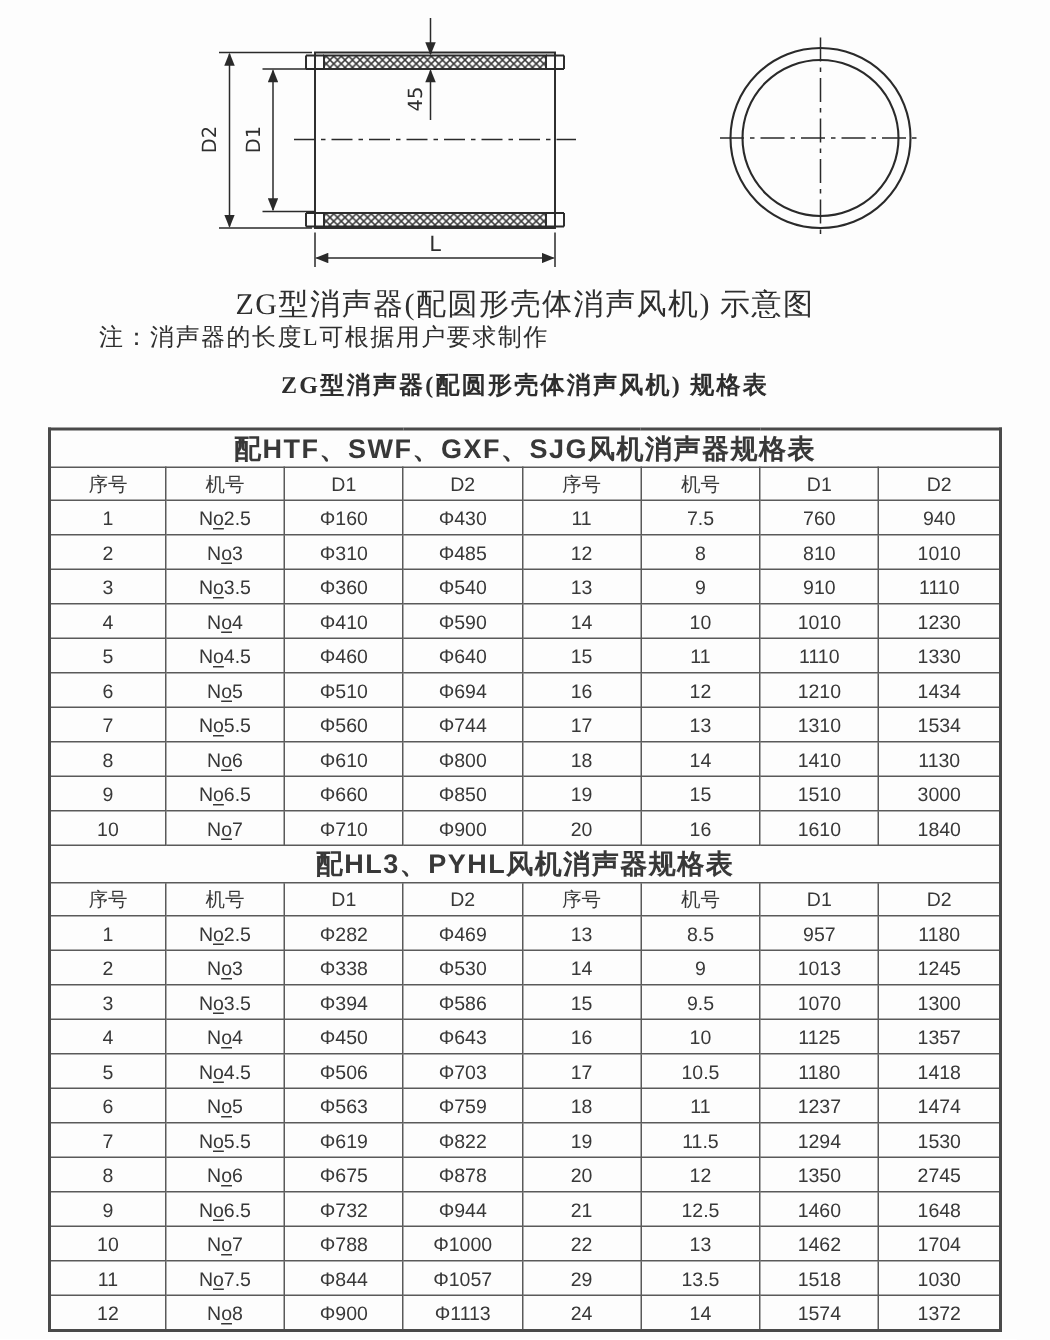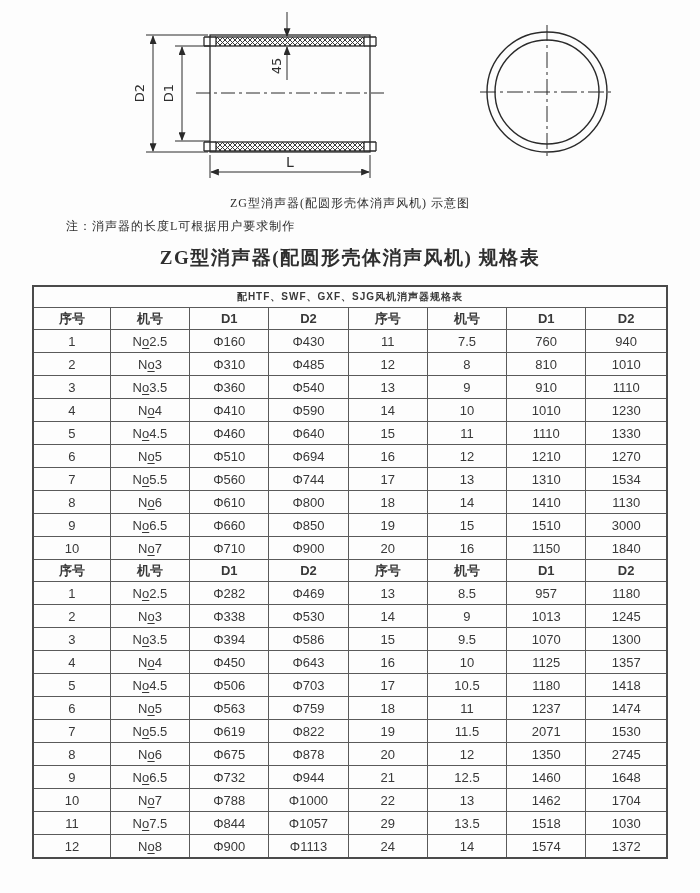--- a/index.html
+++ b/index.html
@@ -10,43 +10,43 @@
   html,body{margin:0;padding:0;background:#fff;}
   .page{
     width:700px;height:893px;overflow:hidden;position:relative;
     background:var(--paper);
     font-family:"Liberation Sans","DejaVu Sans",sans-serif;
     color:var(--ink);
   }
   .diagram-wrap{width:700px;height:190px;}
   svg text{fill:var(--ink);font-family:"DejaVu Sans","Liberation Sans",sans-serif;}
   .caption{
-    text-align:center;font-size:12px;line-height:22px;margin-top:2px;
+    text-align:center;font-size:20px;line-height:22px;margin-top:2px;
     font-family:"Liberation Serif","DejaVu Serif",serif;letter-spacing:1px;
   }
   .note{
-    font-size:12px;line-height:22px;padding-left:66px;margin-top:1px;
+    font-size:16px;line-height:22px;padding-left:66px;margin-top:1px;
     font-family:"Liberation Serif","DejaVu Serif",serif;letter-spacing:1px;
   }
   .doc-title{
-    text-align:center;font-size:19px;line-height:30px;margin-top:6px;
+    text-align:center;font-size:16px;line-height:30px;margin-top:6px;
     font-weight:700;font-family:"Liberation Serif","DejaVu Serif",serif;letter-spacing:1.5px;
   }
   table.spec{
     width:636px;margin:12px auto 0 32px;border-collapse:collapse;table-layout:fixed;
     border:2px solid #4a4a4a;
   }
   table.spec td{
     border:1px solid var(--border);
     text-align:center;vertical-align:middle;
     font-size:13px;height:22px;padding:0 2px;
     color:#383838;white-space:nowrap;overflow:hidden;
   }
-  table.spec td.subtitle{font-weight:700;height:20px;font-size:10px;letter-spacing:1px;}
-  table.spec td.hdr{font-weight:700;height:21px;text-align:center;}
+  table.spec td.subtitle{font-weight:700;height:20px;font-size:18px;letter-spacing:1px;}
+  table.spec td.hdr{font-weight:400;height:21px;text-align:center;}
   .ul{text-decoration:underline;text-underline-offset:2px;}
 </style>
 </head>
 <body>
 
 <div class="page">
 
   <div class="diagram-wrap">
     <svg width="700" height="190" viewBox="0 0 700 190">
       <defs>
@@ -183,21 +183,21 @@
           <td>1330</td>
         </tr>
         <tr>
           <td>6</td>
           <td>N<span class="ul">o</span>5</td>
           <td>Φ510</td>
           <td>Φ694</td>
           <td>16</td>
           <td>12</td>
           <td>1210</td>
-          <td>1270</td>
+          <td>1434</td>
         </tr>
         <tr>
           <td>7</td>
           <td>N<span class="ul">o</span>5.5</td>
           <td>Φ560</td>
           <td>Φ744</td>
           <td>17</td>
           <td>13</td>
           <td>1310</td>
           <td>1534</td>
@@ -222,22 +222,25 @@
           <td>1510</td>
           <td>3000</td>
         </tr>
         <tr>
           <td>10</td>
           <td>N<span class="ul">o</span>7</td>
           <td>Φ710</td>
           <td>Φ900</td>
           <td>20</td>
           <td>16</td>
-          <td>1150</td>
+          <td>1610</td>
           <td>1840</td>
+        </tr>
+        <tr>
+          <td colspan="8" class="subtitle">配HL3、PYHL风机消声器规格表</td>
         </tr>
         <tr>
           <td class="hdr">序号</td>
           <td class="hdr">机号</td>
           <td class="hdr">D1</td>
           <td class="hdr">D2</td>
           <td class="hdr">序号</td>
           <td class="hdr">机号</td>
           <td class="hdr">D1</td>
           <td class="hdr">D2</td>
@@ -302,21 +305,21 @@
           <td>1237</td>
           <td>1474</td>
         </tr>
         <tr>
           <td>7</td>
           <td>N<span class="ul">o</span>5.5</td>
           <td>Φ619</td>
           <td>Φ822</td>
           <td>19</td>
           <td>11.5</td>
-          <td>2071</td>
+          <td>1294</td>
           <td>1530</td>
         </tr>
         <tr>
           <td>8</td>
           <td>N<span class="ul">o</span>6</td>
           <td>Φ675</td>
           <td>Φ878</td>
           <td>20</td>
           <td>12</td>
           <td>1350</td>

